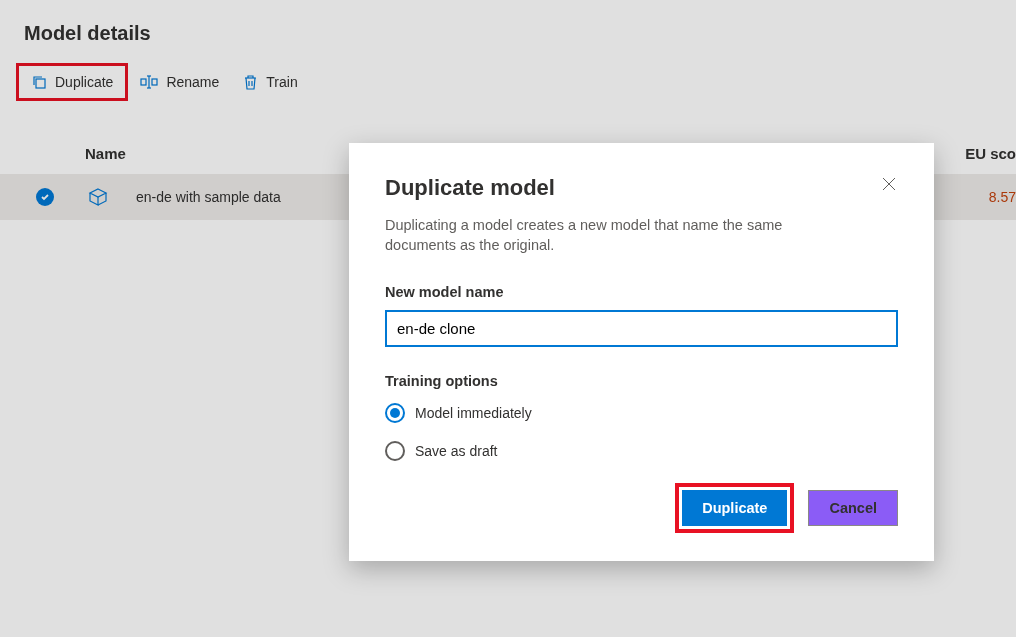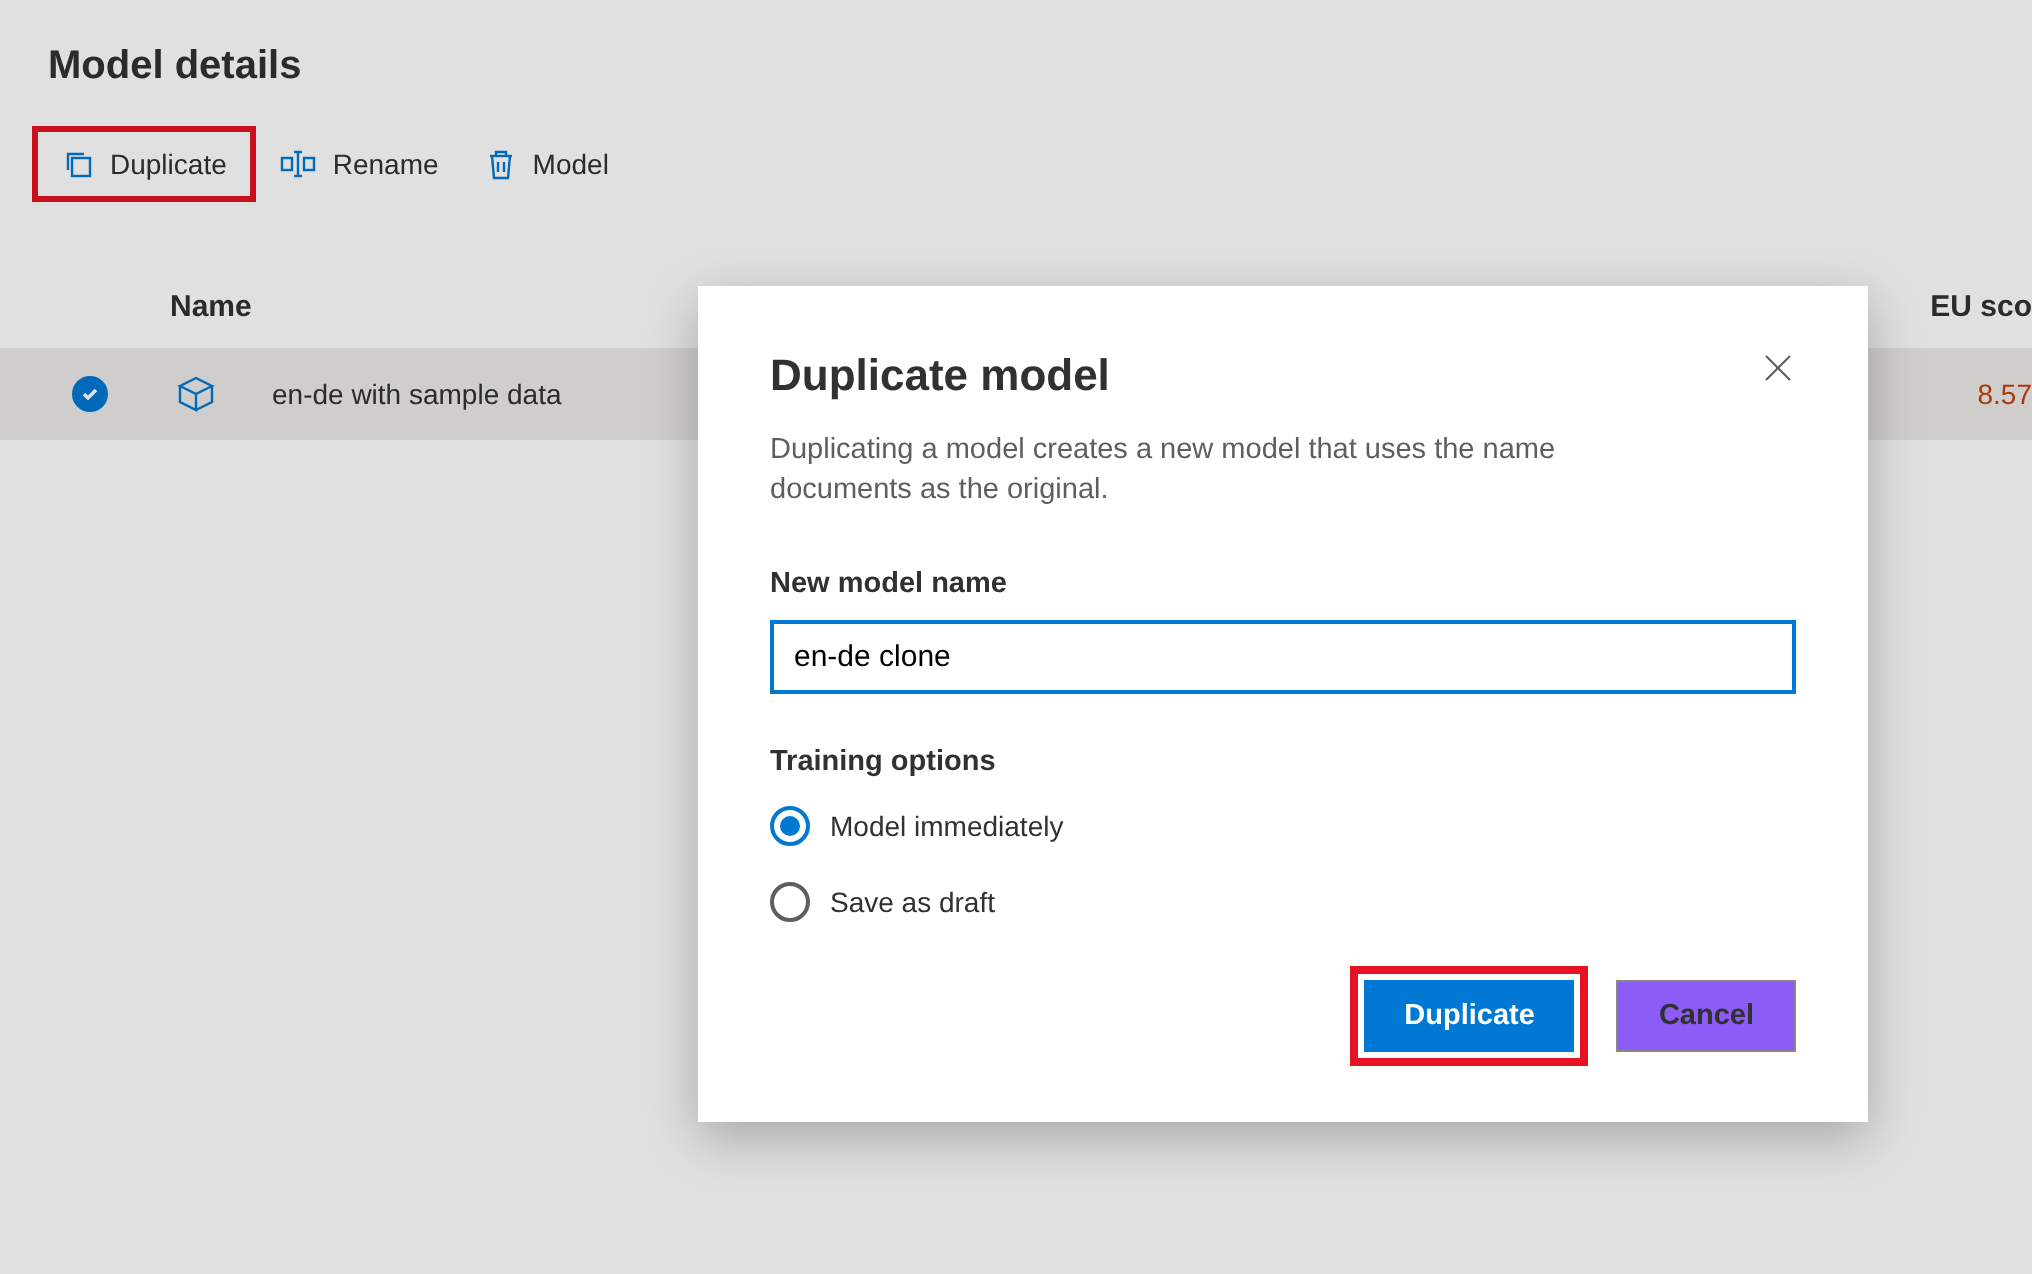--- a/index.html
+++ b/index.html
@@ -216,21 +216,21 @@
   <button class="toolbar-btn">
     <span class="ticon">
       <svg width="15" height="16" viewBox="0 0 15 16" fill="none" stroke="currentColor" stroke-width="1.2">
         <path d="M2 4 H13"></path>
         <path d="M5 4 V2 H10 V4"></path>
         <path d="M3 4 L4 15 H11 L12 4"></path>
         <line x1="6" y1="7" x2="6" y2="12"></line>
         <line x1="9" y1="7" x2="9" y2="12"></line>
       </svg>
     </span>
-    <span>Model</span>
+    <span>Train</span>
   </button>
 </div>
 
 <div class="table-wrap">
   <div class="thead">
     <span class="col-name">Name</span>
     <span class="col-score">EU sco</span>
   </div>
   <div class="trow">
     <span class="check-icon">
@@ -254,21 +254,21 @@
   <div class="dialog">
     <div class="dlg-head">
       <div class="dlg-title">Duplicate model</div>
       <div class="close-x">
         <svg width="14" height="14" viewBox="0 0 14 14" stroke="#605e5c" stroke-width="1">
           <line x1="1" y1="1" x2="13" y2="13"></line>
           <line x1="13" y1="1" x2="1" y2="13"></line>
         </svg>
       </div>
     </div>
-    <div class="dlg-desc">Duplicating a model creates a new model that uses the name documents as the original.</div>
+    <div class="dlg-desc">Duplicating a model creates a new model that name the same documents as the original.</div>
 
     <div class="field-label">New model name</div>
     <input class="text-input" type="text" value="en-de clone" style="">
 
     <div class="section-label">Training options</div>
     <div class="radio-group">
       <div class="radio-row">
         <span class="radio-outer sel">
             <span class="radio-inner"></span>
           </span>

